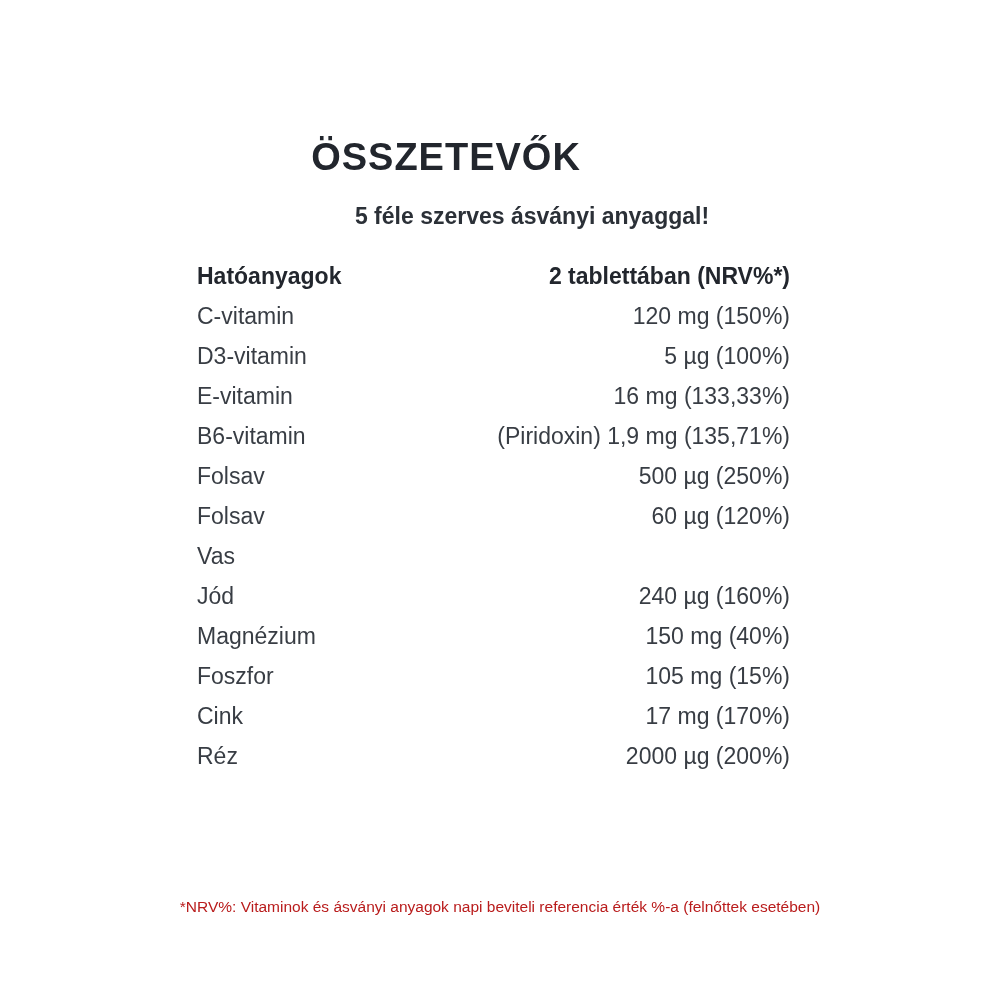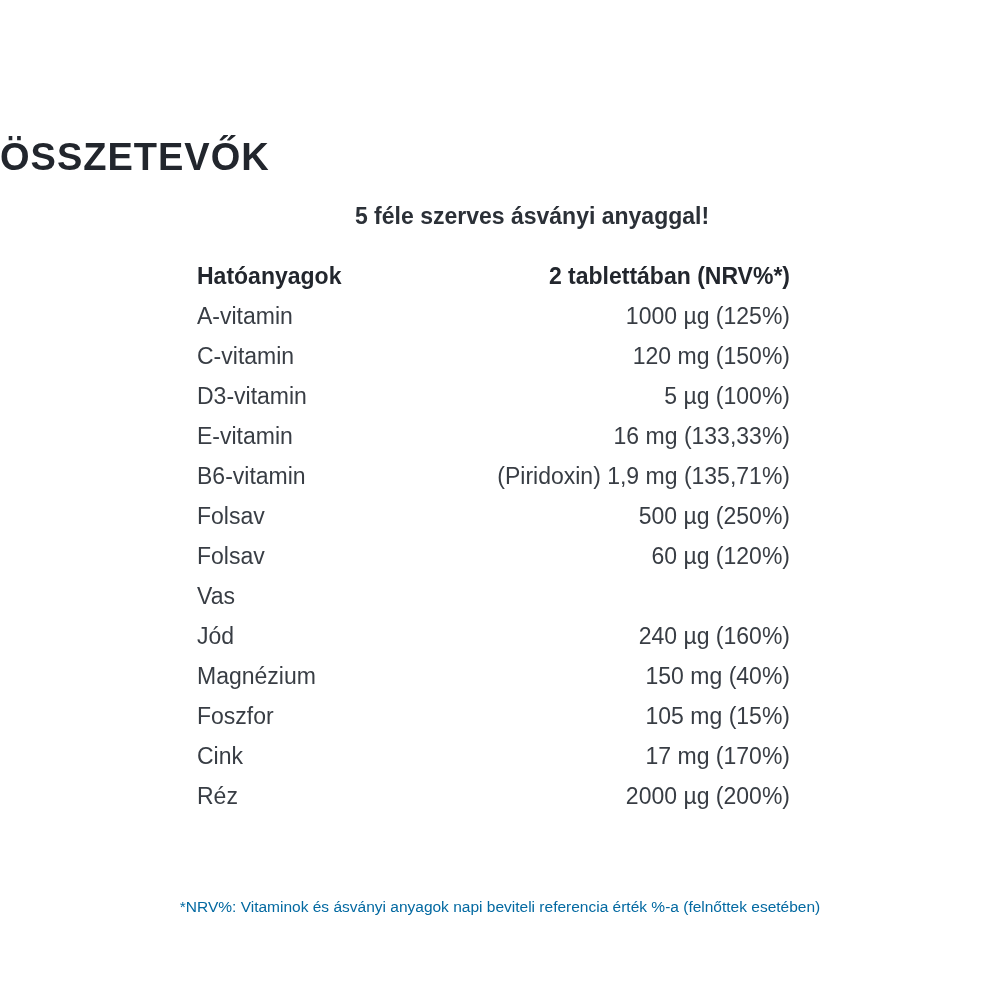--- a/index.html
+++ b/index.html
@@ -14,21 +14,21 @@
     height: 1000px;
     background: #ffffff;
     overflow: hidden;
     color: #32373e;
   }
   .title {
     position: absolute;
     top: 136px;
     left: 0;
     width: 892px;
-    text-align: left;
+    text-align: center;
     font-size: 38px;
     font-weight: 700;
     letter-spacing: 1px;
     color: #22262d;
   }
   .subtitle {
     position: absolute;
     top: 203px;
     left: 0;
     width: 1000px;
@@ -60,43 +60,39 @@
   .row .cell-name  { text-align: left;  white-space: nowrap; margin-top: 8px; }
   .row .cell-value { text-align: right; white-space: nowrap; }
   .footnote {
     position: absolute;
     top: 898px;
     left: 0;
     width: 1000px;
     text-align: center;
     font-size: 15.5px;
     font-weight: 400;
-    color: #0369a1;
+    color: #b91c1c;
   }
 </style>
 </head>
 <body>
 
 <div class="page">
 
   <div class="title">ÖSSZETEVŐK</div>
 
   <div class="subtitle">5 féle szerves ásványi anyaggal!</div>
 
   <div class="ingredient-table">
 
     <div class="row header">
       <span class="cell-name">Hatóanyagok</span>
       <span class="cell-value">2 tablettában (NRV%*)</span>
     </div>
 
-    <div class="row">
-      <span class="cell-name">A-vitamin</span>
-      <span class="cell-value">1000 µg (125%)</span>
-    </div>
     <div class="row">
       <span class="cell-name">C-vitamin</span>
       <span class="cell-value">120 mg (150%)</span>
     </div>
     <div class="row">
       <span class="cell-name">D3-vitamin</span>
       <span class="cell-value">5 µg (100%)</span>
     </div>
     <div class="row">
       <span class="cell-name">E-vitamin</span>

